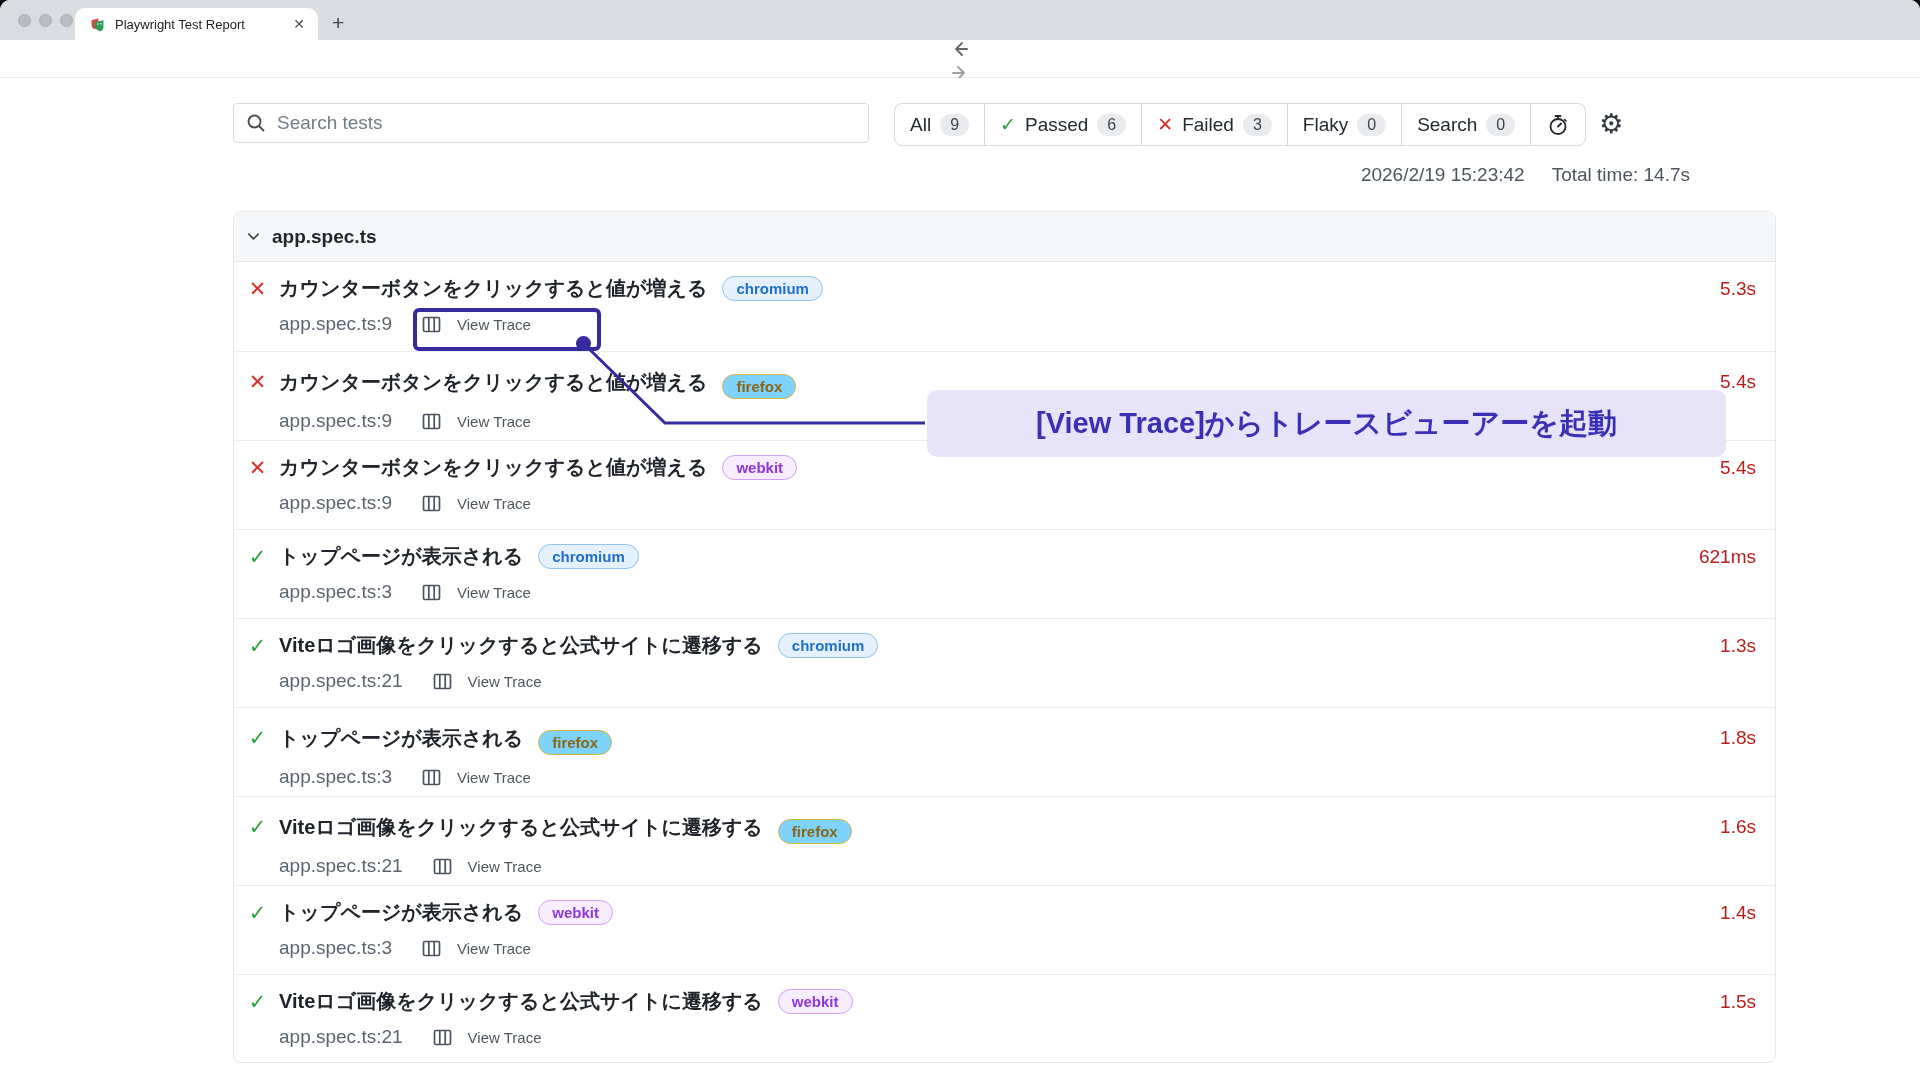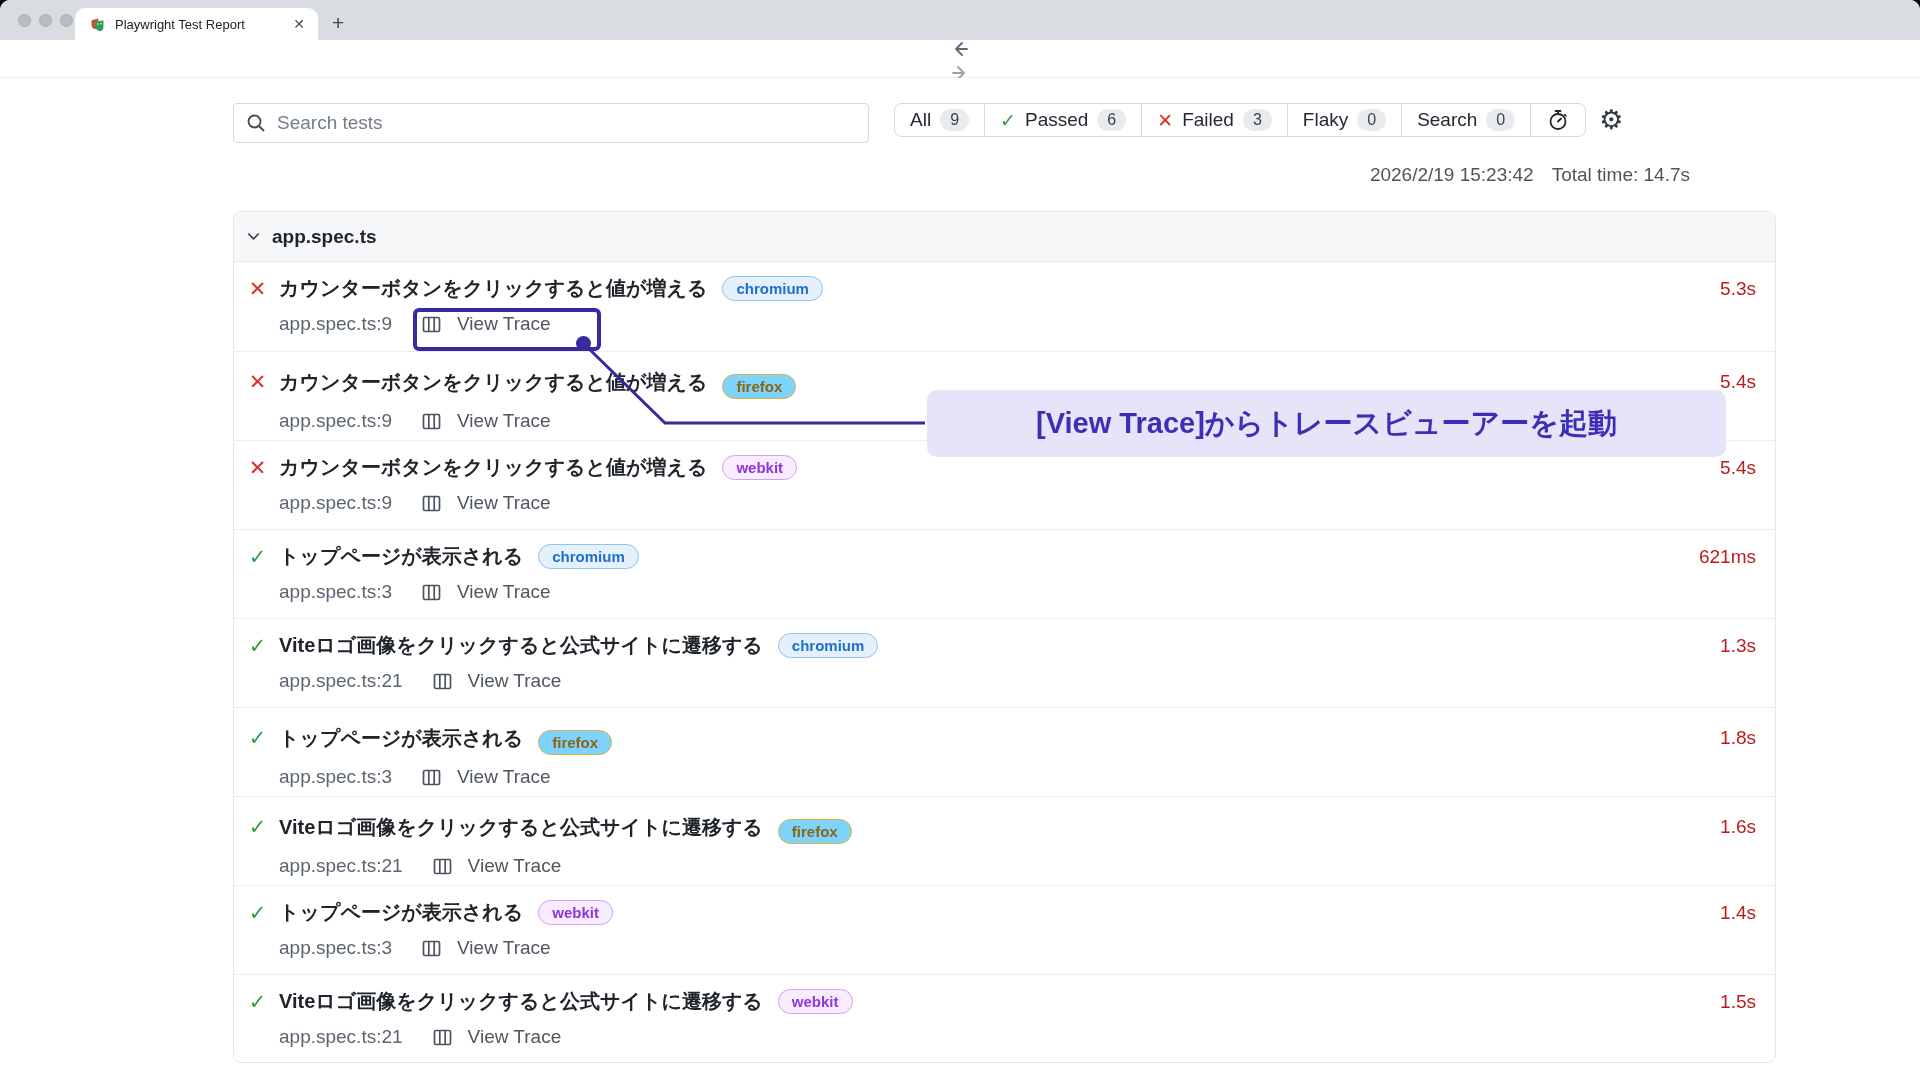--- a/index.html
+++ b/index.html
@@ -25,28 +25,28 @@
   .glyph { font-size:18px; color:#5f6368; line-height:1; }
 
   
   .content { position:relative; height:1002px; background:#fff; }
 
   .search-box { position:absolute; left:233px; top:25px; width:636px; height:40px; border:1px solid #d5d9de; border-radius:4px; display:flex; align-items:center; padding:0 12px; gap:11px; background:#fff; }
   .search-box input { border:none; outline:none; flex:1; font-size:19px; color:#303741; font-family:inherit; background:transparent; }
   .search-box input::placeholder { color:#737d88; }
 
   .filter-area { position:absolute; top:25px; left:894px; display:flex; align-items:center; }
-  .seg-group { display:flex; height:34px; border:1px solid #d5d9de; border-radius:8px; background:#fff; overflow:hidden; }
+  .seg-group { display:flex; height:43px; border:1px solid #d5d9de; border-radius:8px; background:#fff; overflow:hidden; }
   .seg { display:flex; align-items:center; gap:9px; padding:0 15px; border-left:1px solid #d5d9de; font-size:19px; color:#242a32; }
   .seg:first-child { border-left:none; }
   .seg .count { background:#e9ebee; border-radius:11px; padding:2px 10px; font-size:16px; color:#3d444d; }
   .seg .st-ic { font-size:19px; font-weight:bold; }
   .gear-btn { margin-left:13px; font-size:27px; color:#343a41; line-height:1; }
 
-  .meta-line { position:absolute; top:86px; right:230px; font-size:19px; color:#4d5560; display:flex; gap:18px; }
+  .meta-line { position:absolute; top:86px; right:230px; font-size:19px; color:#4d5560; display:flex; gap:27px; }
 
   
   .card { position:absolute; left:233px; top:133px; width:1543px; height:852px; border:1px solid #e5e7ea; border-radius:8px; overflow:hidden; background:#fff; }
   .card-header { height:50px; background:#f6f7f9; border-bottom:1px solid #e5e7ea; display:flex; align-items:center; padding:0 12px; gap:11px; }
   .card-header .fname { font-size:19px; font-weight:bold; color:#21262d; }
 
   .test-row { height:89px; border-top:1px solid #ecedf0; padding:13px 10px 0 12px; position:relative; }
   .test-row:first-of-type { border-top:none; }
   .row-l1 { display:flex; align-items:center; gap:10px; }
   .row-status { width:23px; text-align:center; font-size:21px; font-weight:bold; }
@@ -54,21 +54,21 @@
   .status-passed .row-status { color:#2c9e44; }
   .row-title { font-size:20px; font-weight:bold; color:#20242b; }
   .proj-badge { margin-left:5px; padding:3px 13px; border-radius:999px; font-size:15px; font-weight:bold; border:1px solid; }
   .proj-chromium { background:#e4f1fc; border-color:#8fc2ee; color:#1e6fcc; }
   .proj-firefox  { background:#7dd3fc; border-color:#d6b543; color:#8a6513;margin-top:9px; }
   .proj-webkit   { background:#f7edfe; border-color:#d2a0f3; color:#8f35dd; }
   .row-duration { margin-left:auto; font-size:19px; color:#b91c1c; padding-right:9px; }
   .row-l2 { display:flex; align-items:center; margin:11px 0 0 33px; gap:6px; }
   .row-loc { font-size:19px; color:#5b6470; }
   .trace-ic { margin-left:24px; }
-  .row-trace { margin-left:10px; font-size:19px; color:#4e565f; }
+  .row-trace { margin-left:10px; font-size:15px; color:#4e565f; }
 
   
   .anno-svg { position:absolute; inset:0; width:1920px; height:1080px; pointer-events:none; }
   .anno-box { position:absolute; left:413px; top:308px; width:188px; height:43px; border:4px solid #352a9e; border-radius:6px; pointer-events:none; }
   .anno-dot { position:absolute; left:576px; top:336px; width:15px; height:15px; border-radius:50%; background:#352a9e; pointer-events:none; }
   .anno-label { position:absolute; left:927px; top:390px; width:799px; height:67px; background:#e7e4f9; border-radius:10px; display:flex; align-items:center; justify-content:center; font-size:29px; font-weight:bold; color:#3b2fb5; pointer-events:none; }
 
   svg.ic { display:block; }
 </style>
 </head>

